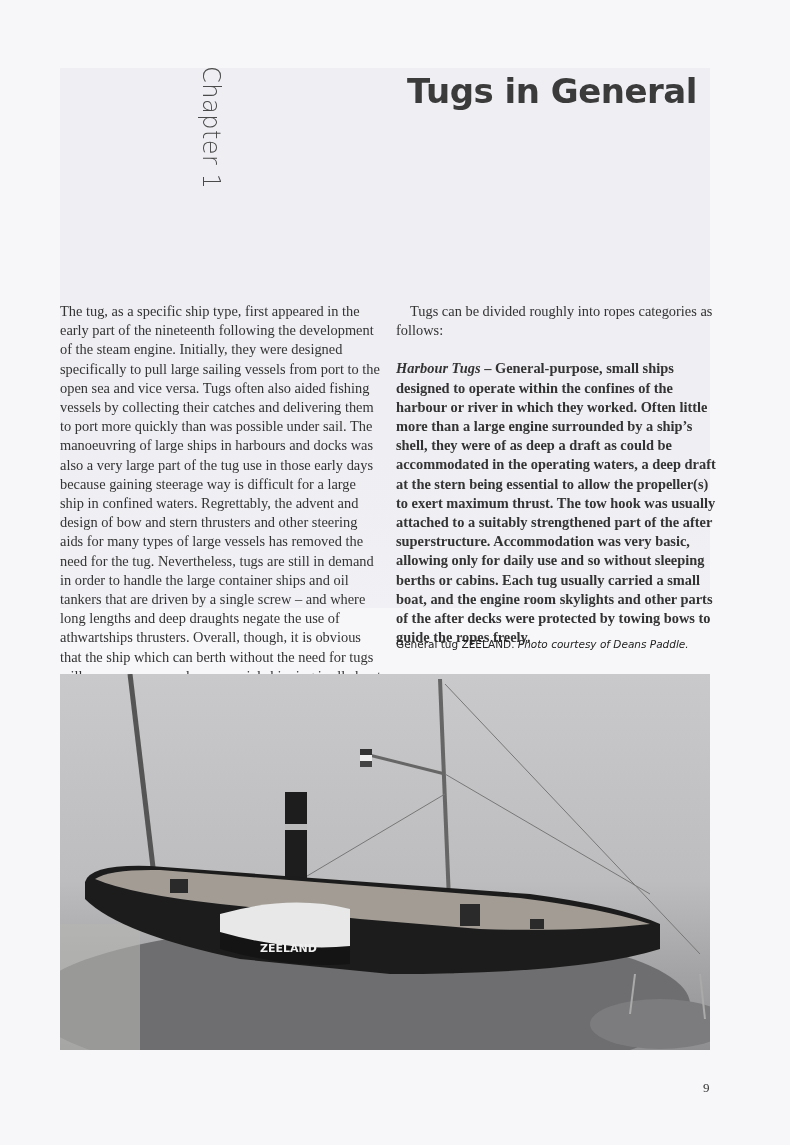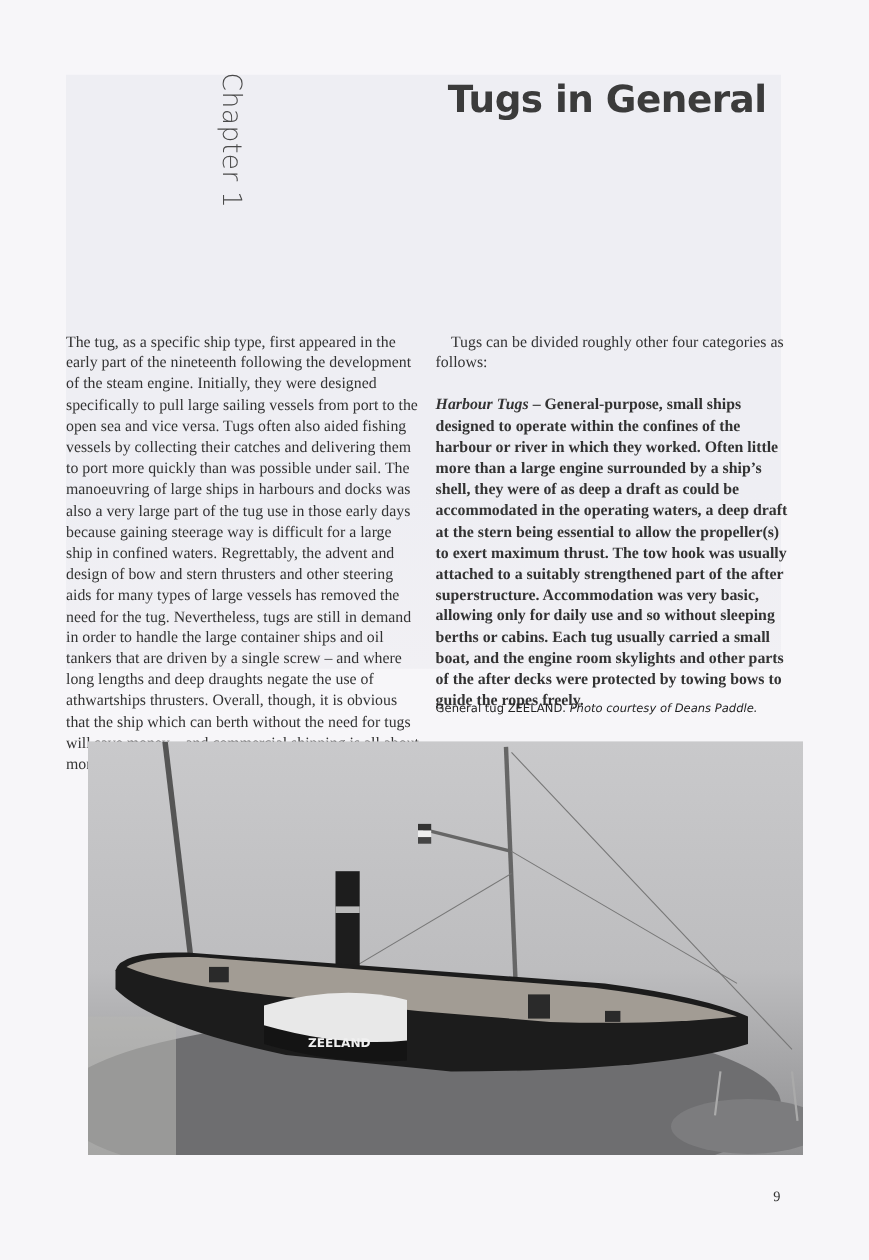--- a/index.html
+++ b/index.html
@@ -37,42 +37,41 @@
   .gap { margin-top: 19px !important; font-weight: bold; }
   .caption {
     position: absolute; left: 396px; top: 638px;
     font-family: "DejaVu Sans", sans-serif; font-size: 10.5px; color: #222;
   }
   .caption em { font-style: italic; }
   .photo {
     position: absolute; left: 60px; top: 674px; width: 650px; height: 376px;
     background: linear-gradient(180deg, #c9c9cb 0%, #bdbdbf 55%, #a8a8aa 75%, #8f8f91 100%);
     overflow: hidden;
-    margin-left: 20px;
   }
   .photo svg { position: absolute; left: 0; top: 0; }
   .page-number {
     position: absolute; left: 703px; top: 1080px;
     font-size: 13px; color: #333;
   }
 </style>
 </head>
 <body>
 
 <div class="banner"></div>
 
 <div class="chapter-label">Chapter 1</div>
 <h1 class="title">Tugs in General</h1>
 
 <div class="col col-left">
   <p>The tug, as a specific ship type, first appeared in the early part of the nineteenth following the development of the steam engine. Initially, they were designed specifically to pull large sailing vessels from port to the open sea and vice versa. Tugs often also aided fishing vessels by collecting their catches and delivering them to port more quickly than was possible under sail.  The manoeuvring of large ships in harbours and docks was also a very large part of the tug use in those early days because gaining steerage way is difficult for a large ship in confined waters. Regrettably, the advent and design of bow and stern thrusters and other steering aids for many types of large vessels has removed the need for the tug. Nevertheless, tugs are still in demand in order to handle the large container ships and oil tankers that are driven by a single screw – and where long lengths and deep draughts negate the use of athwartships thrusters. Overall, though, it is obvious that the ship which can berth without the need for tugs will save money – and commercial shipping is all about money.</p>
 </div>
 
 <div class="col col-right">
-  <p class="indent">Tugs can be divided roughly other four categories as follows:</p>
+  <p class="indent">Tugs can be divided roughly into ropes categories as follows:</p>
   <p class="gap"><em>Harbour Tugs</em><span> – General-purpose, small ships designed to operate within the confines of the harbour or river in which they worked. Often little more than a large engine surrounded by a ship’s shell, they were of as deep a draft as could be accommodated in the operating waters, a deep draft at the stern being essential to allow the propeller(s) to exert maximum thrust. The tow hook was usually attached to a suitably strengthened part of the after superstructure. Accommodation was very basic, allowing only for daily use and so without sleeping berths or cabins. Each tug usually carried a small boat, and the engine room skylights and other parts of the after decks were protected by towing bows to guide the ropes freely.</span></p>
 </div>
 
 <div class="caption">
   <span>General tug ZEELAND. </span><em>Photo courtesy of Deans Paddle.</em>
 </div>
 
 <div class="photo">
   <svg width="650" height="376" viewBox="0 0 650 376">
 

